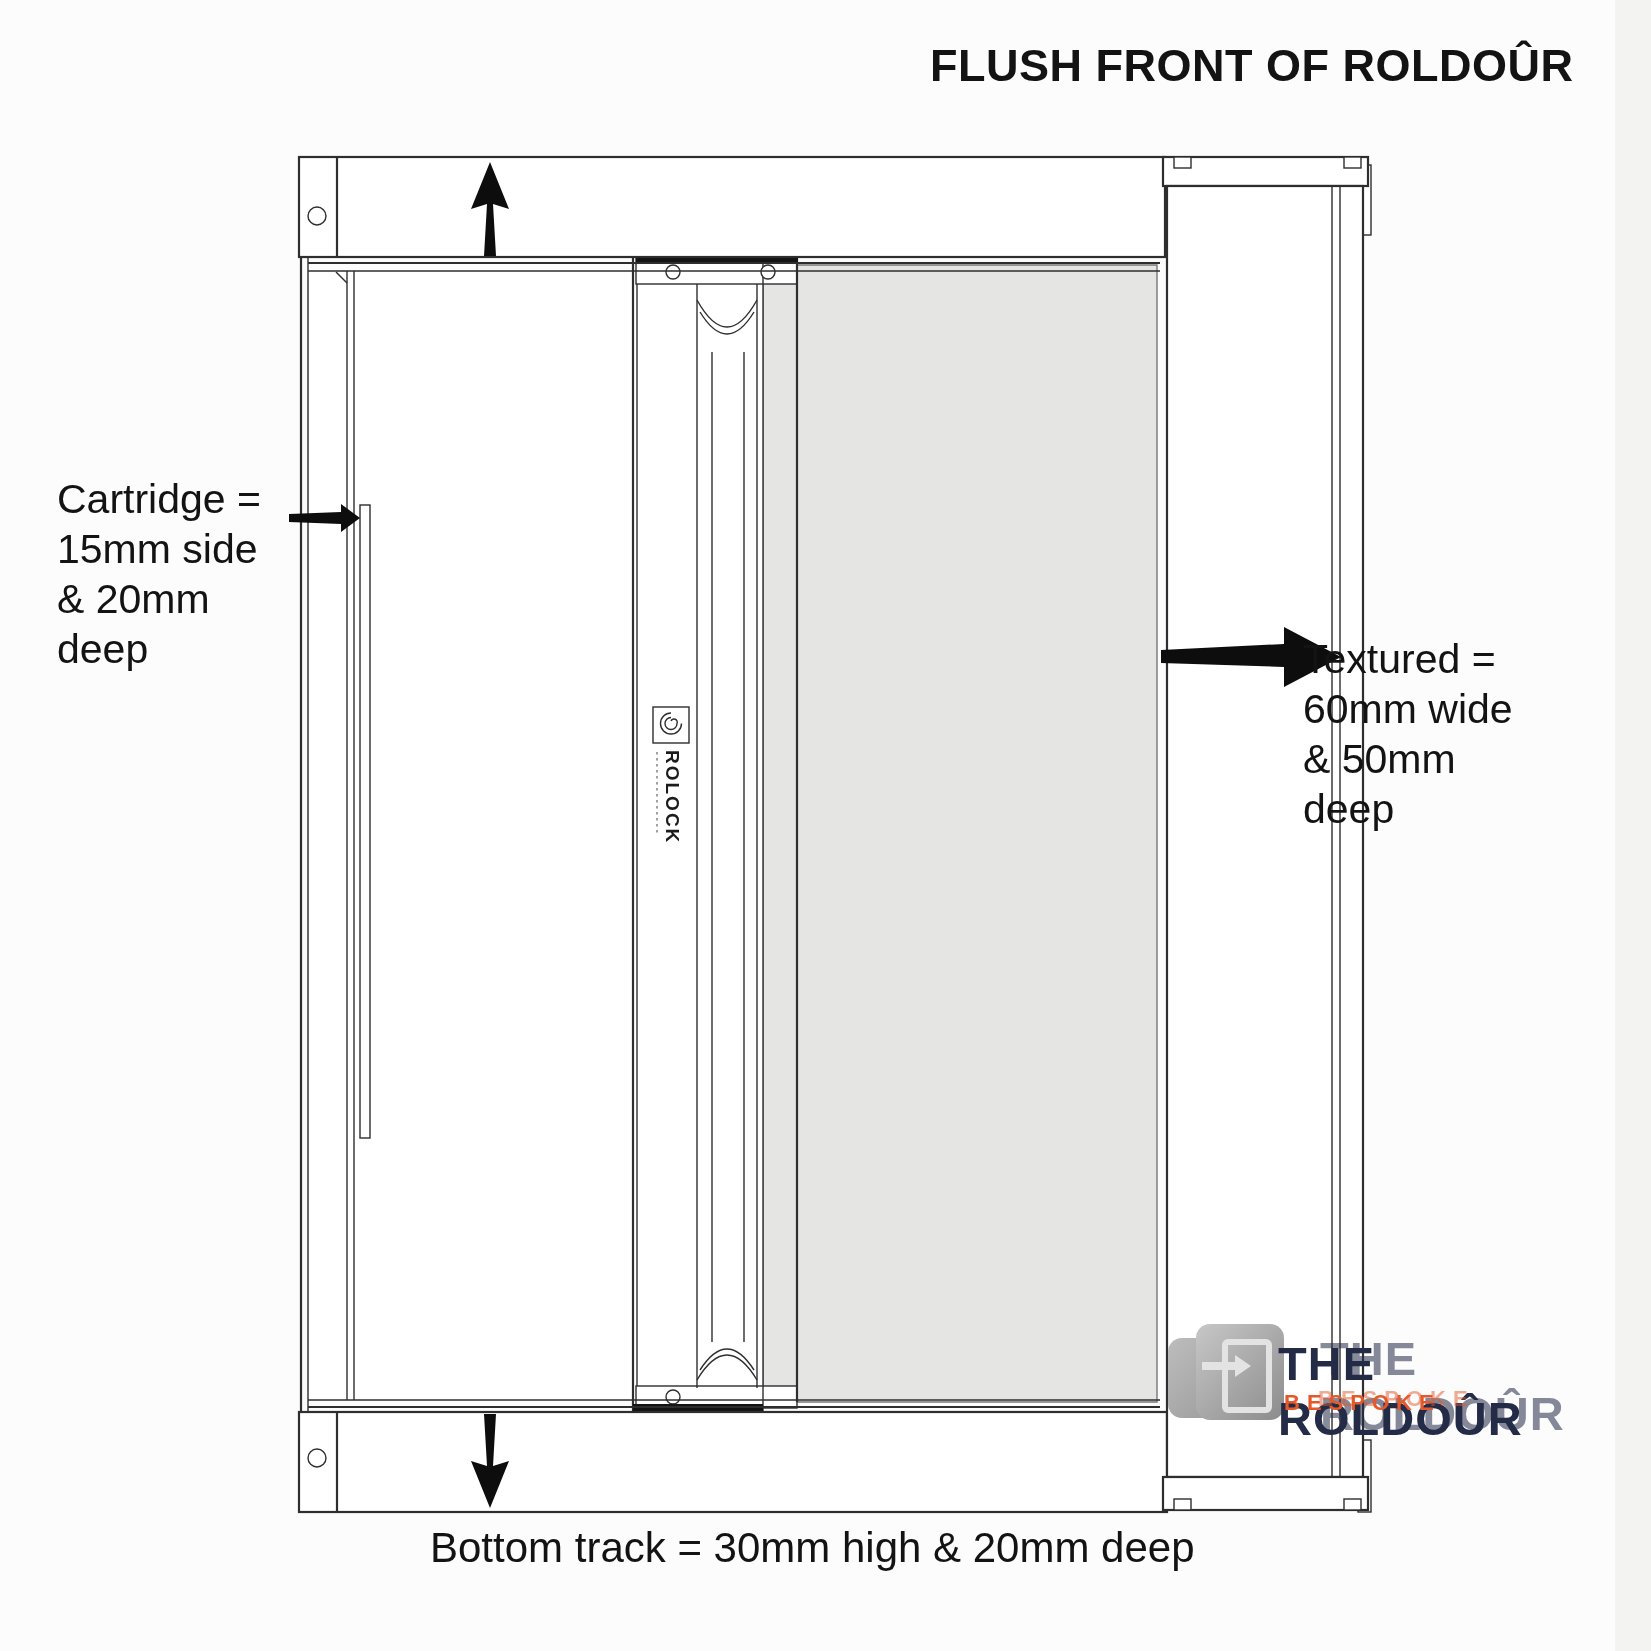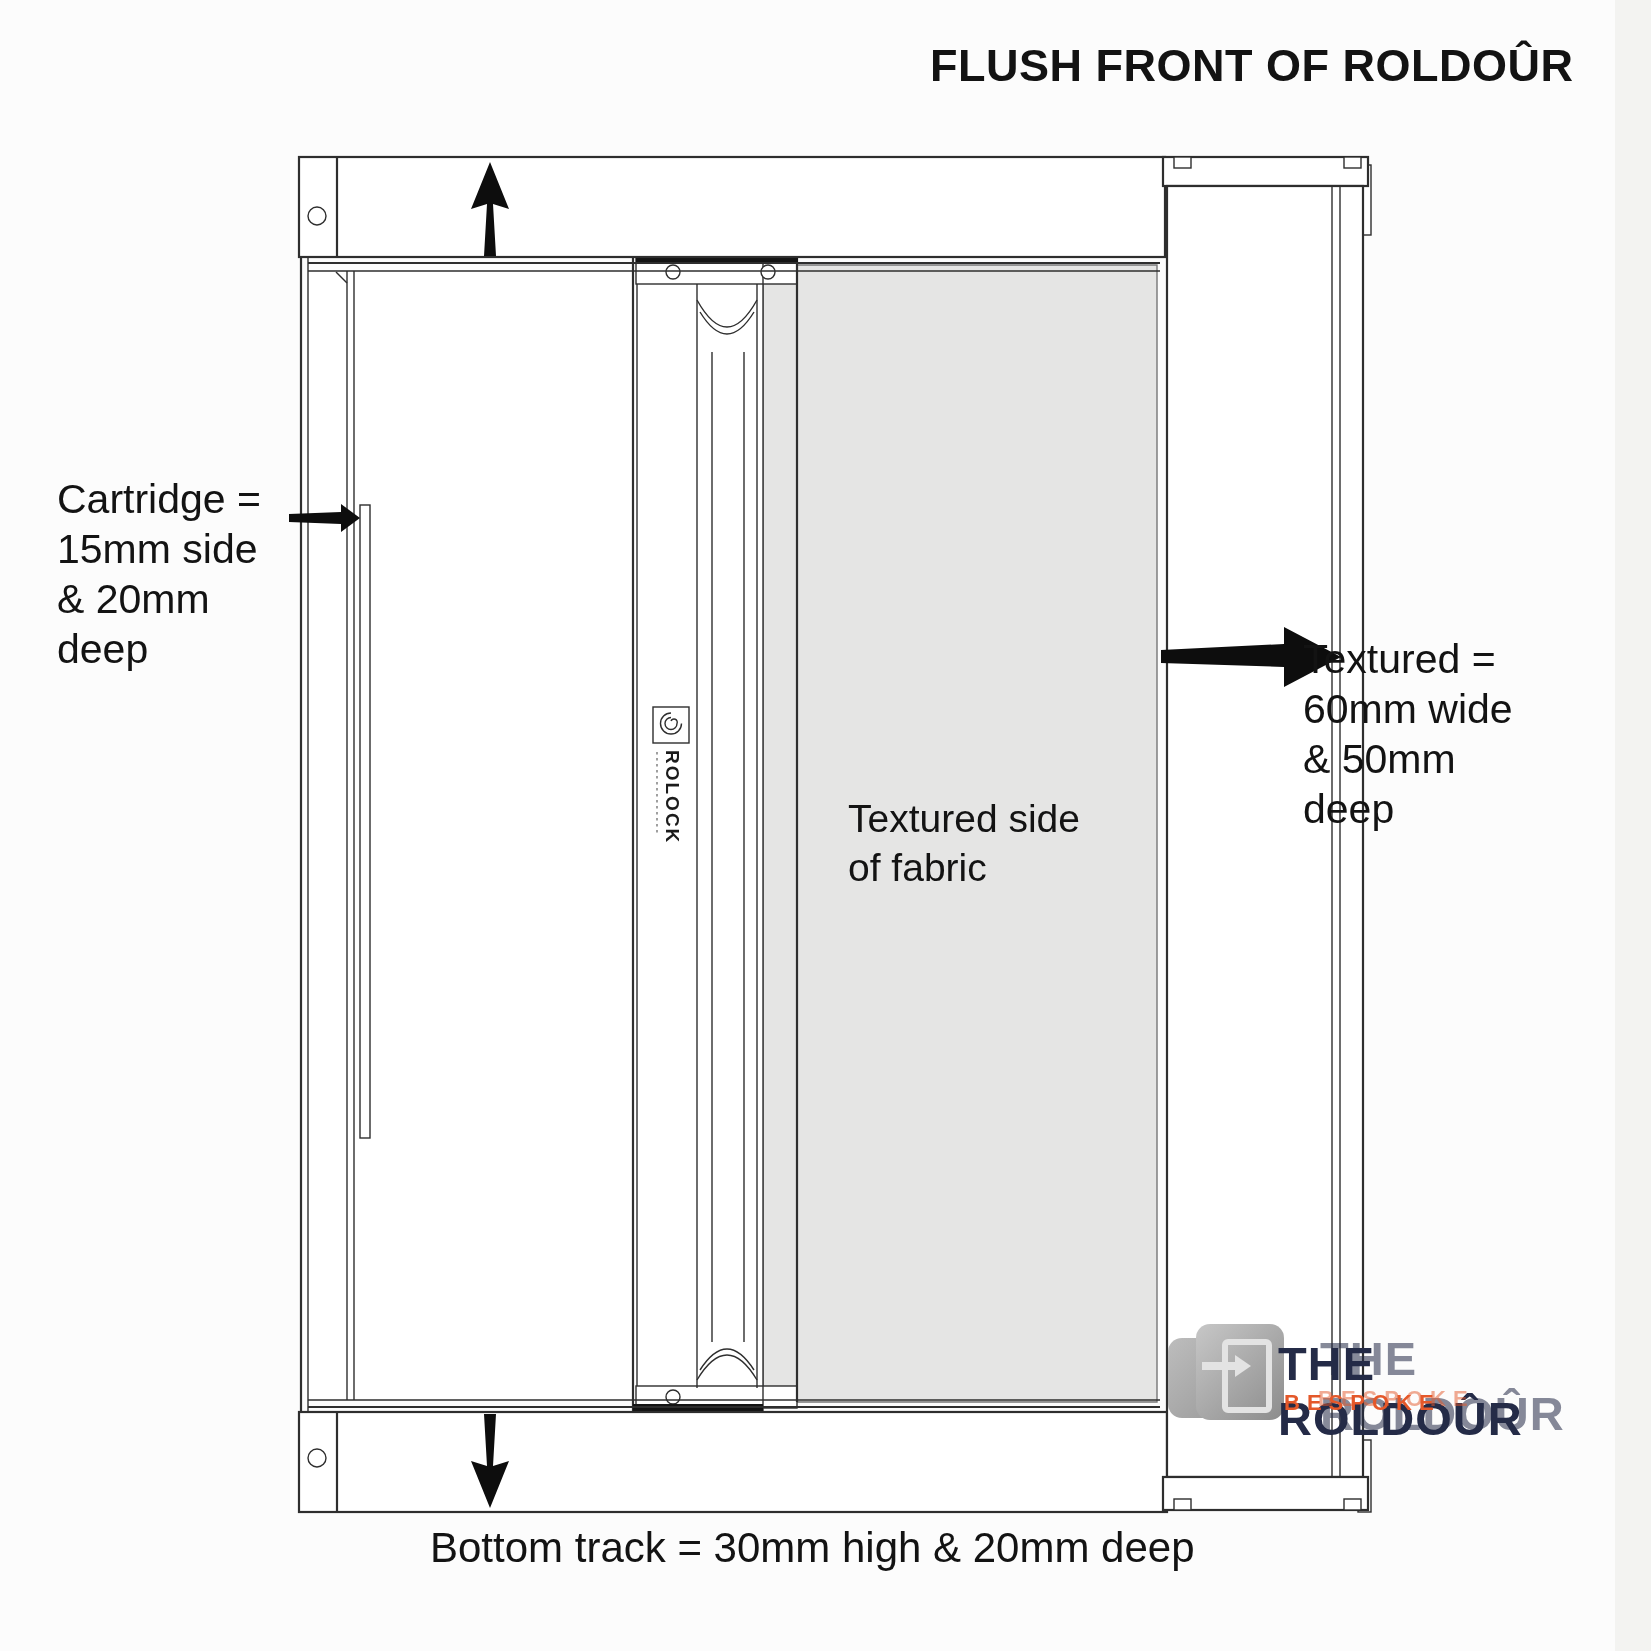--- a/index.html
+++ b/index.html
@@ -152,24 +152,20 @@
     <div>deep</div>
   </div>
 
   <div class="lbl" id="lbl-cartridge">
     <div>Textured =</div>
     <div>60mm wide</div>
     <div>&amp; 50mm</div>
     <div>deep</div>
   </div>
 
-  <div class="lbl" id="lbl-fabric">
-    <div>Textured side</div>
-    <div>of fabric</div>
-  </div>
 
   <div class="lbl" id="lbl-bottom">Bottom track = 30mm high &amp; 20mm deep</div>
 
   <div class="watermark">
     <div class="wm-icon ghost"></div>
     <div class="wm-icon main">
       <div class="wm-door"></div>
       <div class="wm-arrow"></div>
     </div>
     <div class="wm-brand b2">THE ROLDOÛR</div>

